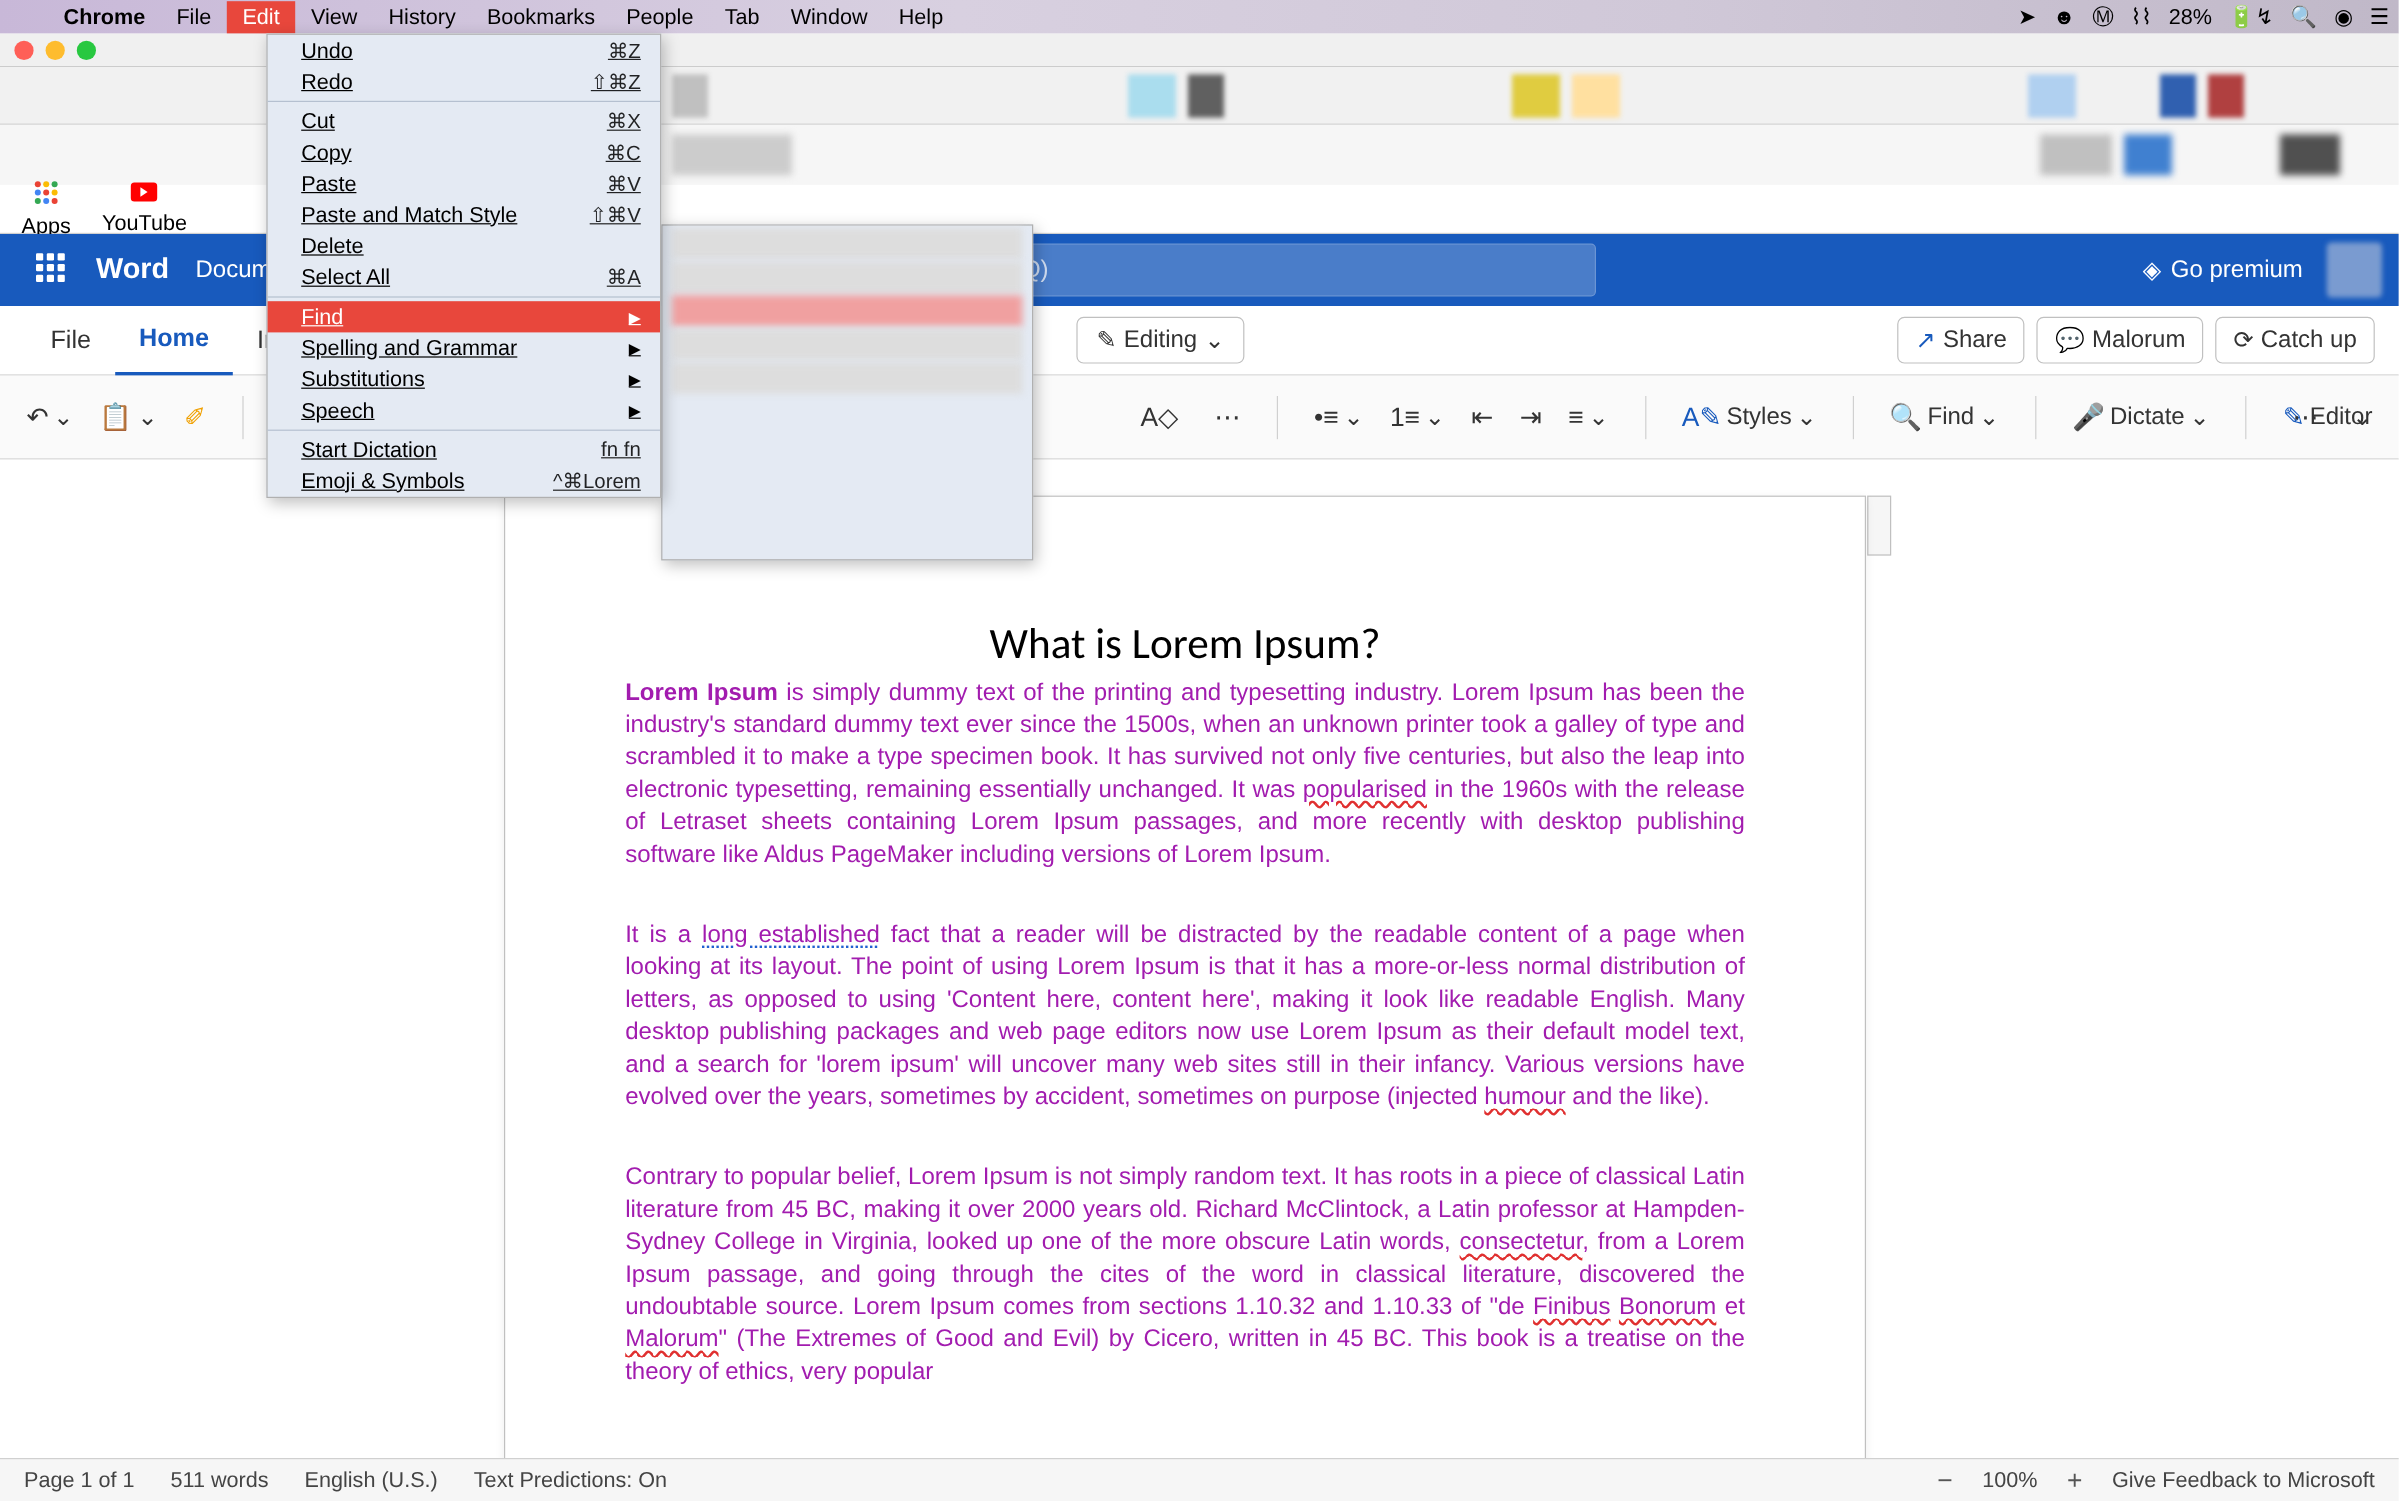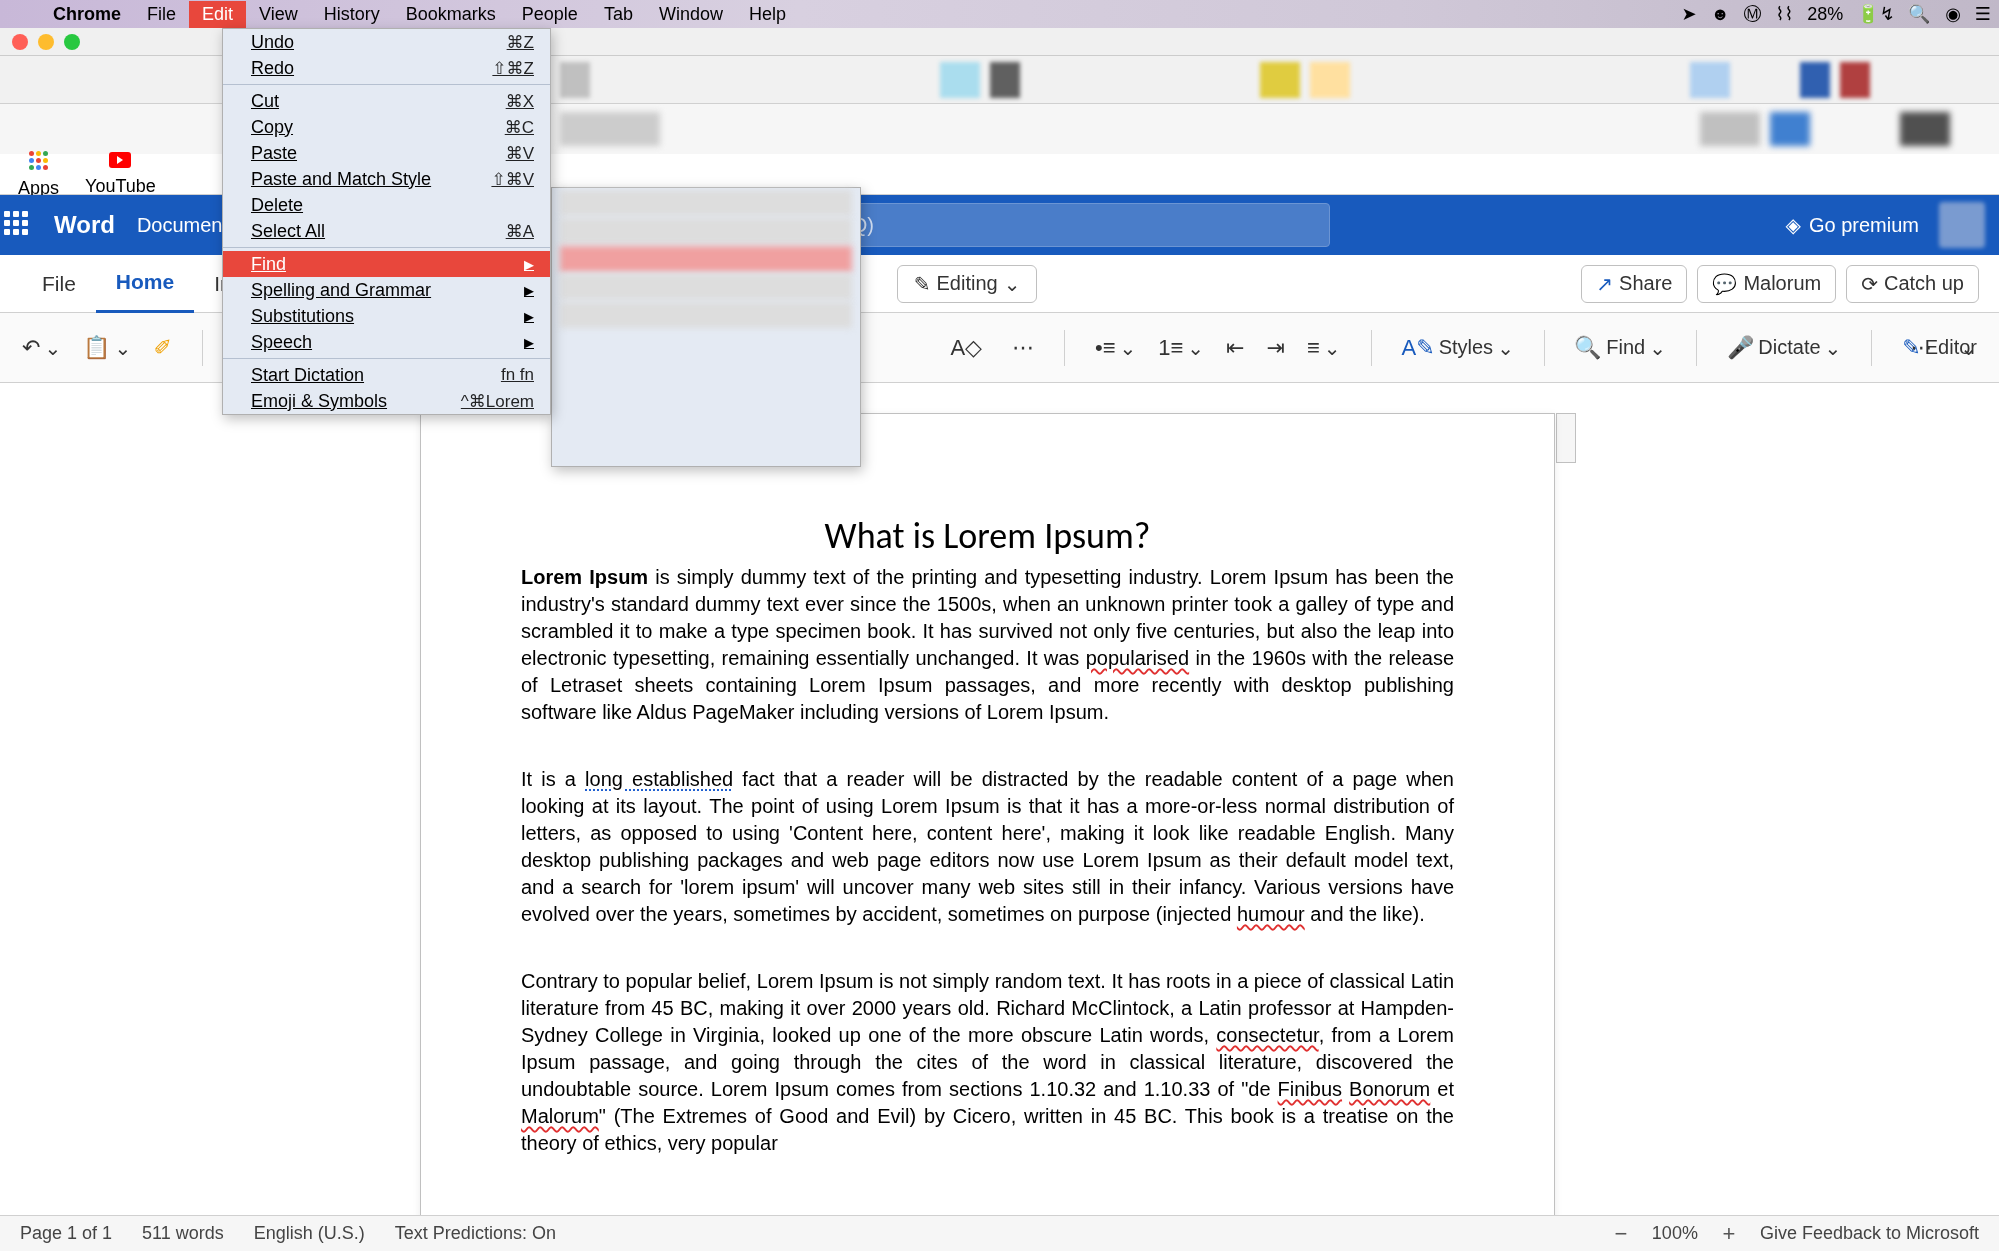--- a/index.html
+++ b/index.html
@@ -44,21 +44,21 @@
 .apps-icon { display: grid; grid-template-columns: repeat(3, 5px); grid-template-rows: repeat(3,5px); gap: 2px; }
 .apps-icon span { width: 5px; height: 5px; border-radius: 50%; }
 .yt-icon { width: 22px; height: 16px; background: #ff0000; border-radius: 3px; position: relative; }
 .yt-icon::after { content: ""; position: absolute; left: 8px; top: 4px; border-left: 6px solid #fff; border-top: 4px solid transparent; border-bottom: 4px solid transparent; }
 
 
 .url-blur { position: absolute; top: 104px; left: 0; right: 0; height: 50px; background: #f6f6f6; }
 .url-blur .bb { position: absolute; top: 8px; height: 34px; filter: blur(3px); }
 
 
-.word-titlebar { position: absolute; top: 195px; left: 0; right: 0; height: 60px; background: #185abd; color: #fff; display: flex; align-items: center; padding: 0 4px; gap: 22px; }
+.word-titlebar { position: absolute; top: 195px; left: 0; right: 0; height: 60px; background: #185abd; color: #fff; display: flex; align-items: center; padding: 0 30px; gap: 22px; }
 .waffle { width: 28px; height: 28px; display: grid; grid-template-columns: repeat(3,6px); grid-template-rows: repeat(3,6px); gap: 3px; }
 .waffle span { background: #fff; border-radius: 1px; }
 .word-brand { font-size: 24px; font-weight: 600; }
 .doc-name { font-size: 20px; }
 .search-box { position: absolute; left: 680px; width: 650px; height: 44px; background: #4a7dc9; border: 1px solid #6b95d4; border-radius: 4px; display: flex; align-items: center; padding: 0 14px; gap: 10px; color: #cfdcf0; font-size: 20px; }
 .premium { position: absolute; right: 80px; display: flex; align-items: center; gap: 8px; font-size: 20px; }
 .avatar-sq { position: absolute; right: 14px; width: 46px; height: 46px; background: #7a9bd0; border-radius: 4px; filter: blur(2px); }
 
 
 .word-tabs { position: absolute; top: 255px; left: 0; right: 0; height: 58px; background: #fff; border-bottom: 1px solid #d0d0d0; display: flex; align-items: center; padding: 0 22px; font-size: 21px; }
@@ -75,21 +75,21 @@
 .rb-btn { display: flex; align-items: center; gap: 4px; font-size: 20px; color: #333; padding: 4px 6px; }
 .rb-sep { width: 1px; height: 36px; background: #d0d0d0; margin: 0 6px; }
 .rb-icon { font-size: 22px; }
 .rb-right { position: absolute; right: 16px; display: flex; align-items: center; gap: 16px; }
 
 
 .doc-surface { position: absolute; top: 383px; left: 0; right: 0; bottom: 36px; background: #fff; overflow: hidden; }
 .page { position: absolute; left: 420px; top: 30px; width: 1135px; height: 1600px; background: #fff; border: 1px solid #c0c0c0; box-shadow: 0 2px 8px rgba(0,0,0,0.08); padding: 100px 100px; }
 .ruler-tab { position: absolute; left: 1556px; top: 30px; width: 20px; height: 50px; border: 1px solid #c0c0c0; background: #f6f6f6; }
 .page h2 { font-family: "Calibri", sans-serif; font-size: 36px; font-weight: 400; color: #000; margin-bottom: 6px; text-align: center; }
-.page p { font-family: "Calibri", sans-serif; font-size: 20px; line-height: 1.35; text-align: justify; color: #000000; margin-bottom: 40px; }
+.page p { font-family: "Calibri", sans-serif; font-size: 20px; line-height: 1.35; text-align: justify; color: #a21caf; margin-bottom: 40px; }
 .page p b { font-weight: 700; }
 .squiggle-red { text-decoration: underline wavy #e03030; text-underline-offset: 3px; }
 .squiggle-blue { text-decoration: underline dotted #2060d0; text-underline-offset: 3px; }
 
 
 .status-bar { position: absolute; bottom: 0; left: 0; right: 0; height: 36px; background: #f6f6f6; border-top: 1px solid #d0d0d0; display: flex; align-items: center; padding: 0 20px; font-size: 18px; color: #444; gap: 30px; }
 .status-right { position: absolute; right: 20px; display: flex; align-items: center; gap: 20px; }
 .zoom-btn { font-size: 22px; color: #555; width: 22px; text-align: center; }
 </style>
 </head>

